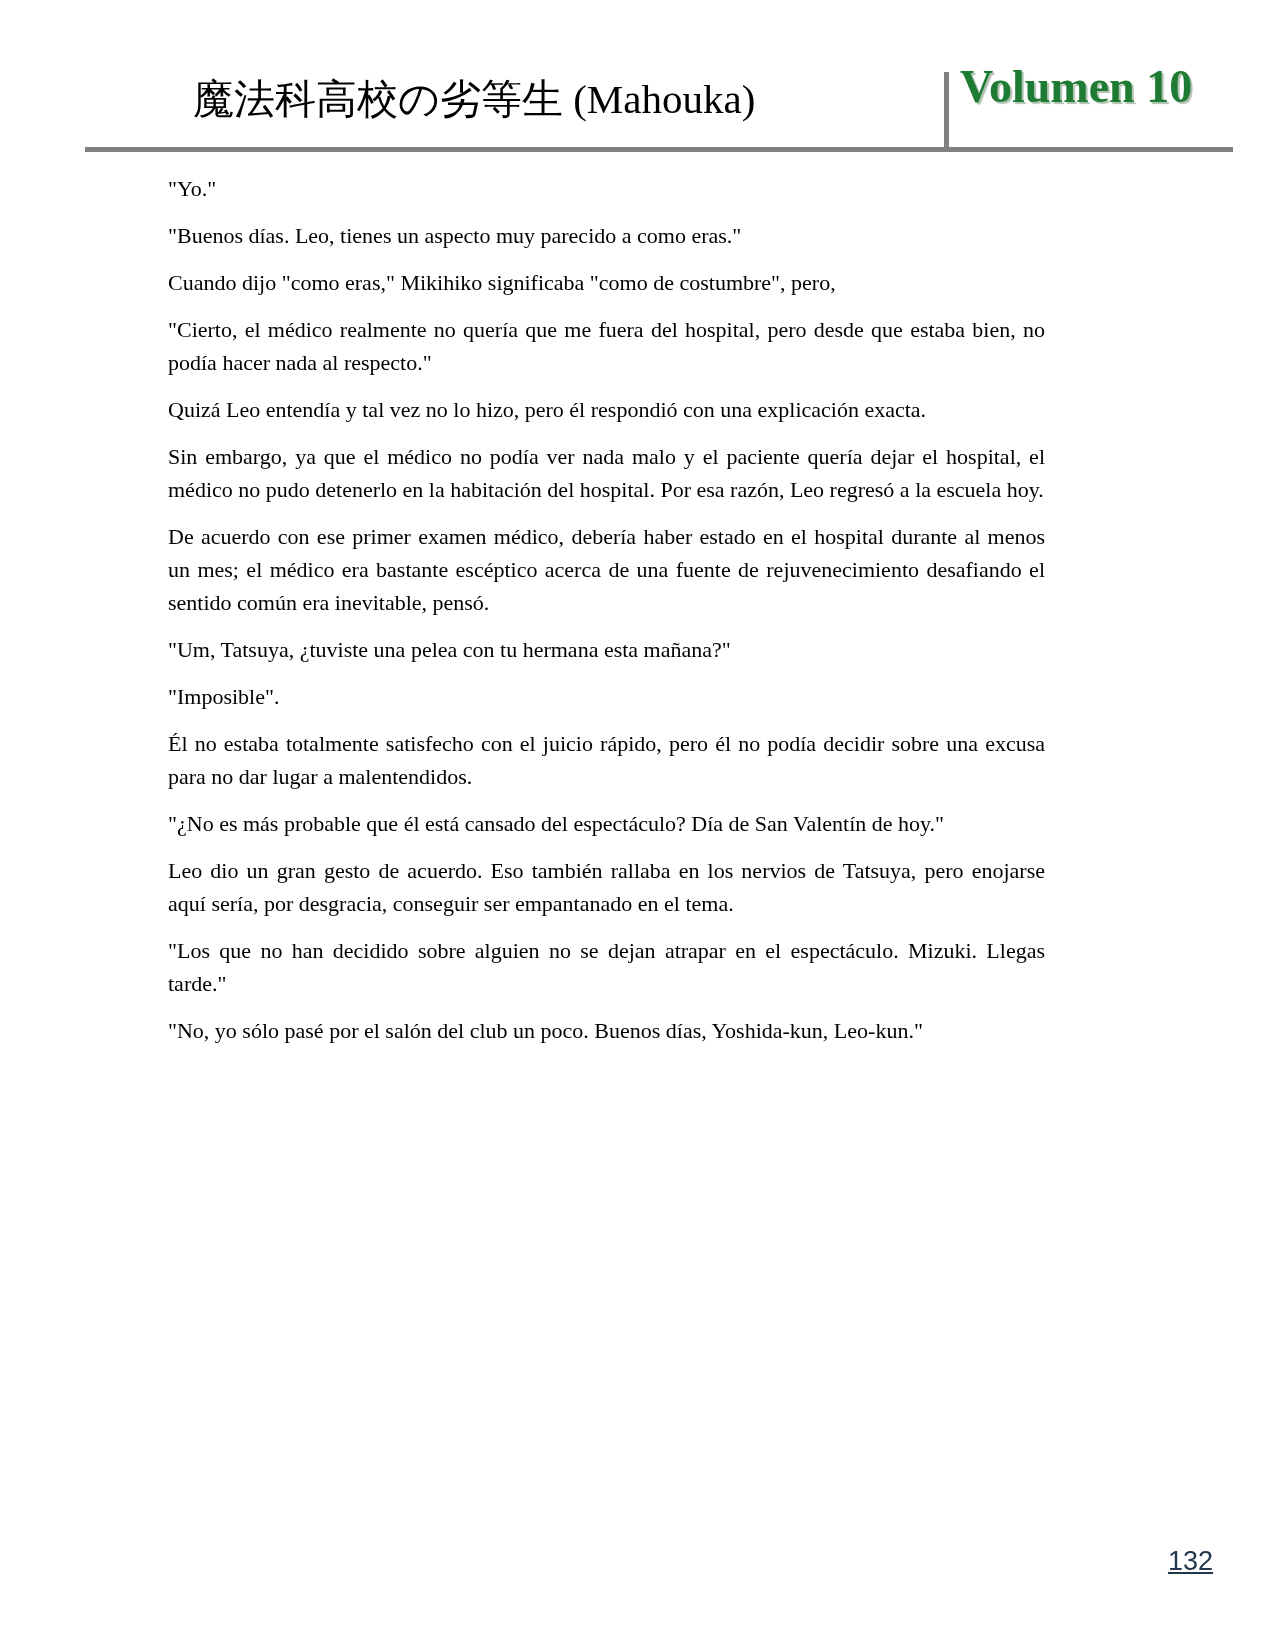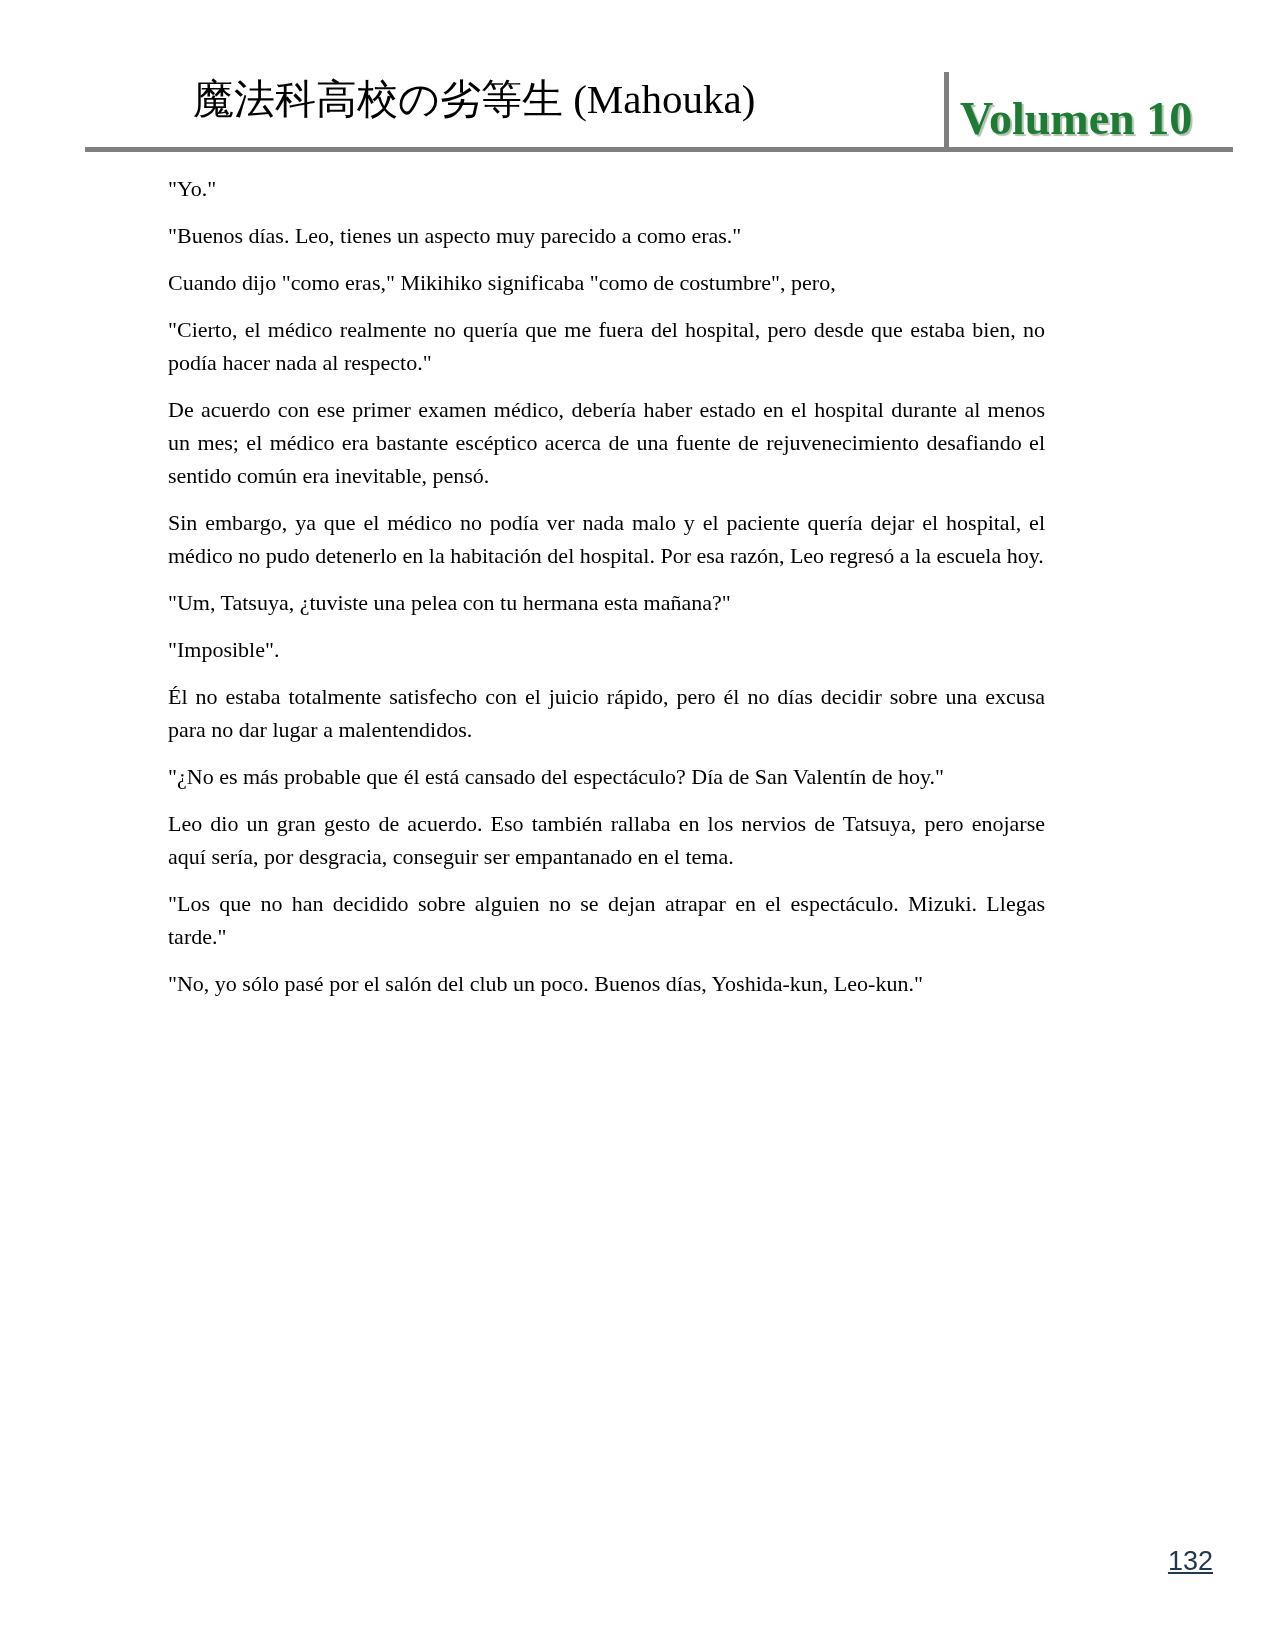--- a/index.html
+++ b/index.html
@@ -37,21 +37,21 @@
     position: absolute;
     left: 944px;
     top: 72px;
     width: 5px;
     height: 78px;
     background: var(--divider-gray, #808080);
   }
   .volume-label {
     position: absolute;
     left: 960px;
-    top: 94px;
+    top: 62px;
     font-size: 46px;
     line-height: 50px;
     font-weight: bold;
     color: var(--volume-green, #1e7b34);
     text-shadow: 2px 2px 1px rgba(110, 140, 110, 0.55);
     white-space: nowrap;
   }
   .header-rule {
     position: absolute;
     left: 85px;
@@ -97,25 +97,26 @@
     <div class="header-vbar"></div>
     <div class="volume-label">Volumen 10</div>
     <div class="header-rule"></div>
   </div>
 
   <div class="body-text">
     <p>"Yo."</p>
     <p>"Buenos días. Leo, tienes un aspecto muy parecido a como eras."</p>
     <p>Cuando dijo "como eras," Mikihiko significaba "como de costumbre", pero,</p>
     <p>"Cierto, el médico realmente no quería que me fuera del hospital, pero desde que estaba bien, no podía hacer nada al respecto."</p>
+    <p>Quizá Leo entendía y tal vez no lo hizo, pero él respondió con una explicación exacta.</p>
+    <p>Sin embargo, ya que el médico no podía ver nada malo y el paciente quería dejar el hospital, el médico no pudo detenerlo en la habitación del hospital. Por esa razón, Leo regresó a la escuela hoy.</p>
     <p>De acuerdo con ese primer examen médico, debería haber estado en el hospital durante al menos un mes; el médico era bastante escéptico acerca de una fuente de rejuvenecimiento desafiando el sentido común era inevitable, pensó.</p>
-    <p>Sin embargo, ya que el médico no podía ver nada malo y el paciente quería dejar el hospital, el médico no pudo detenerlo en la habitación del hospital. Por esa razón, Leo regresó a la escuela hoy.</p>
     <p>"Um, Tatsuya, ¿tuviste una pelea con tu hermana esta mañana?"</p>
     <p>"Imposible".</p>
-    <p>Él no estaba totalmente satisfecho con el juicio rápido, pero él no días decidir sobre una excusa para no dar lugar a malentendidos.</p>
+    <p>Él no estaba totalmente satisfecho con el juicio rápido, pero él no podía decidir sobre una excusa para no dar lugar a malentendidos.</p>
     <p>"¿No es más probable que él está cansado del espectáculo? Día de San Valentín de hoy."</p>
     <p>Leo dio un gran gesto de acuerdo. Eso también rallaba en los nervios de Tatsuya, pero enojarse aquí sería, por desgracia, conseguir ser empantanado en el tema.</p>
     <p>"Los que no han decidido sobre alguien no se dejan atrapar en el espectáculo. Mizuki. Llegas tarde."</p>
     <p>"No, yo sólo pasé por el salón del club un poco. Buenos días, Yoshida-kun, Leo-kun."</p>
   </div>
 
   <div class="page-number">132</div>
 
 </div>
 

